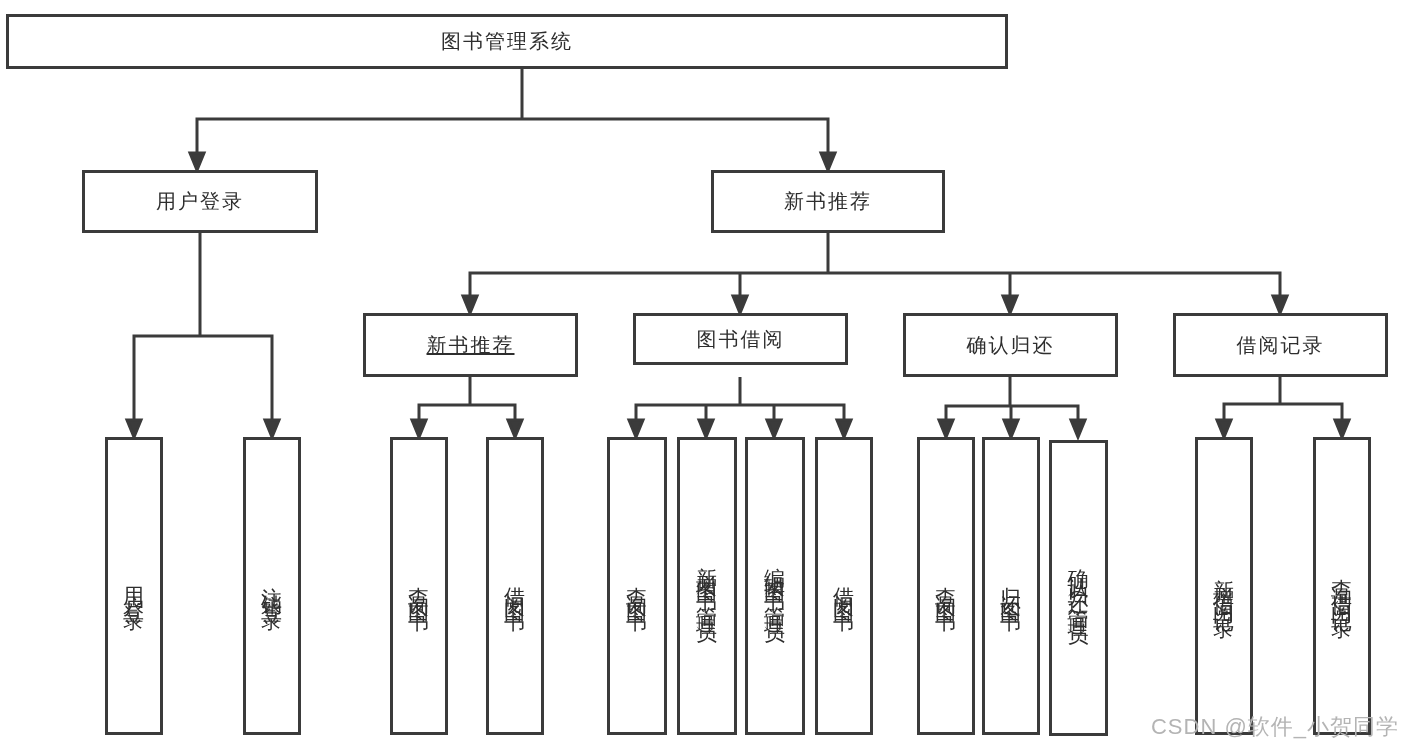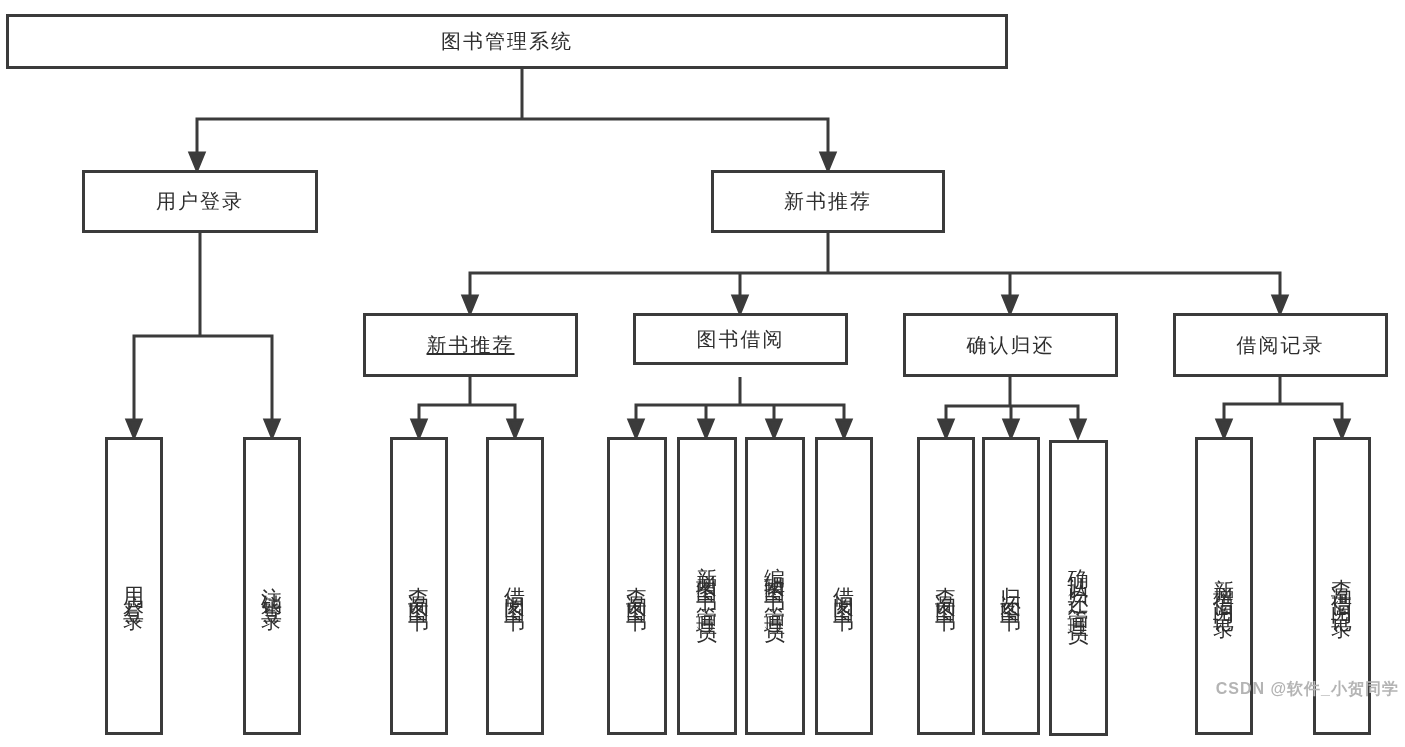--- a/index.html
+++ b/index.html
@@ -37,28 +37,27 @@
   }
   .node.vert span {
     writing-mode: vertical-rl;
     text-orientation: mixed;
     letter-spacing: 8px;
     font-size: 21px;
     line-height: 1;
   }
   .watermark {
     position: absolute;
-    top: 679px;
+    top: 712px;
     right: 6px;
-    font-size: 16px;
+    font-size: 22px;
     color: #b4b4b4;
     letter-spacing: 1px;
     z-index: 5;
     white-space: nowrap;
-    font-weight: bold;
   }
 </style>
 </head>
 <body>
 
 <div id="stage">
 
   <svg id="connectors" viewBox="0 0 1405 747" xmlns="http://www.w3.org/2000/svg">
     <g stroke="#3b3b3b" stroke-width="3" fill="#3b3b3b">
 

